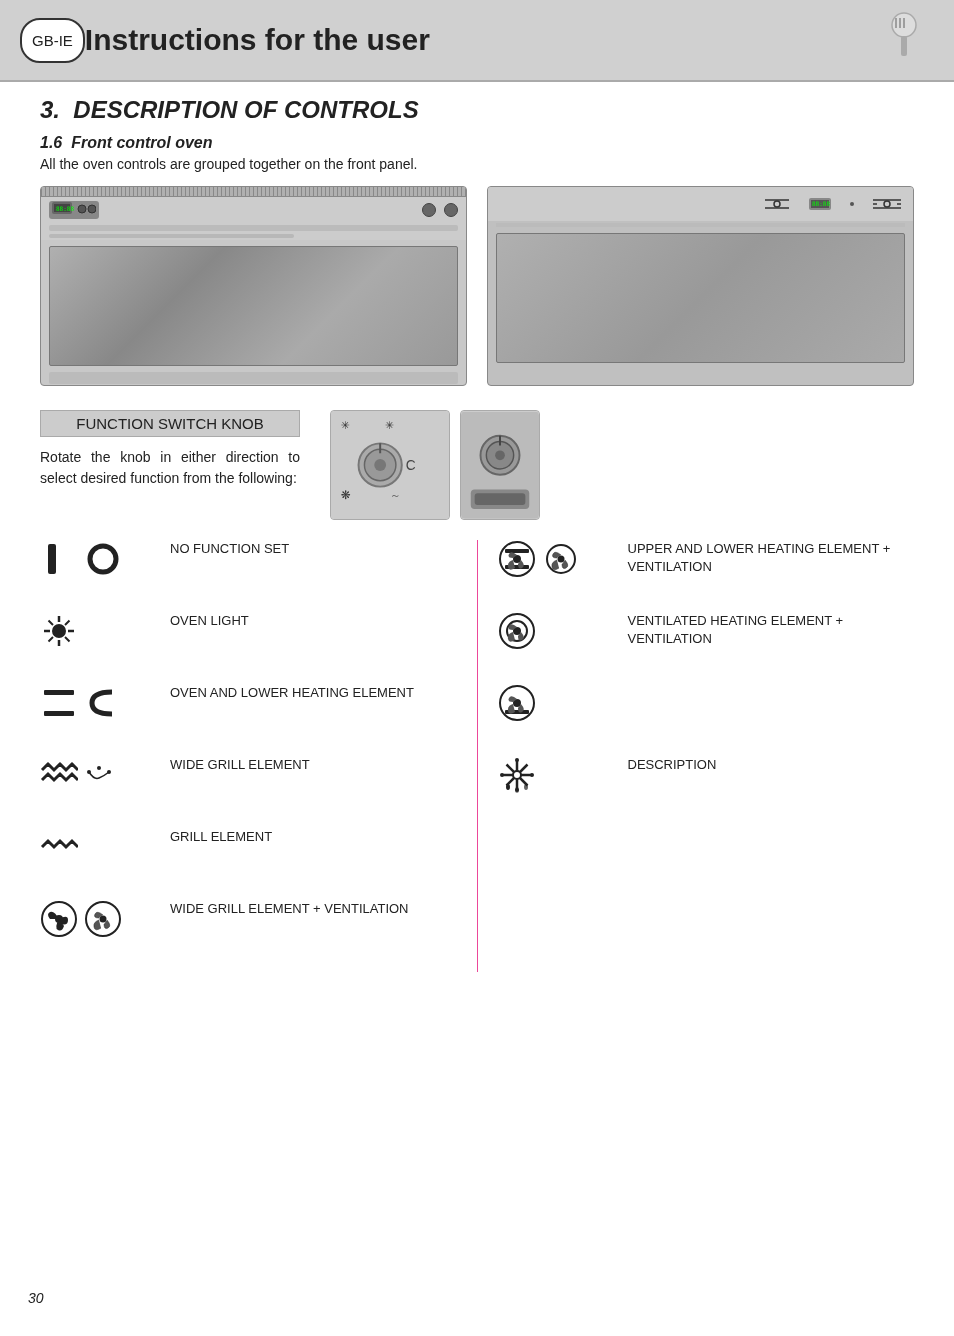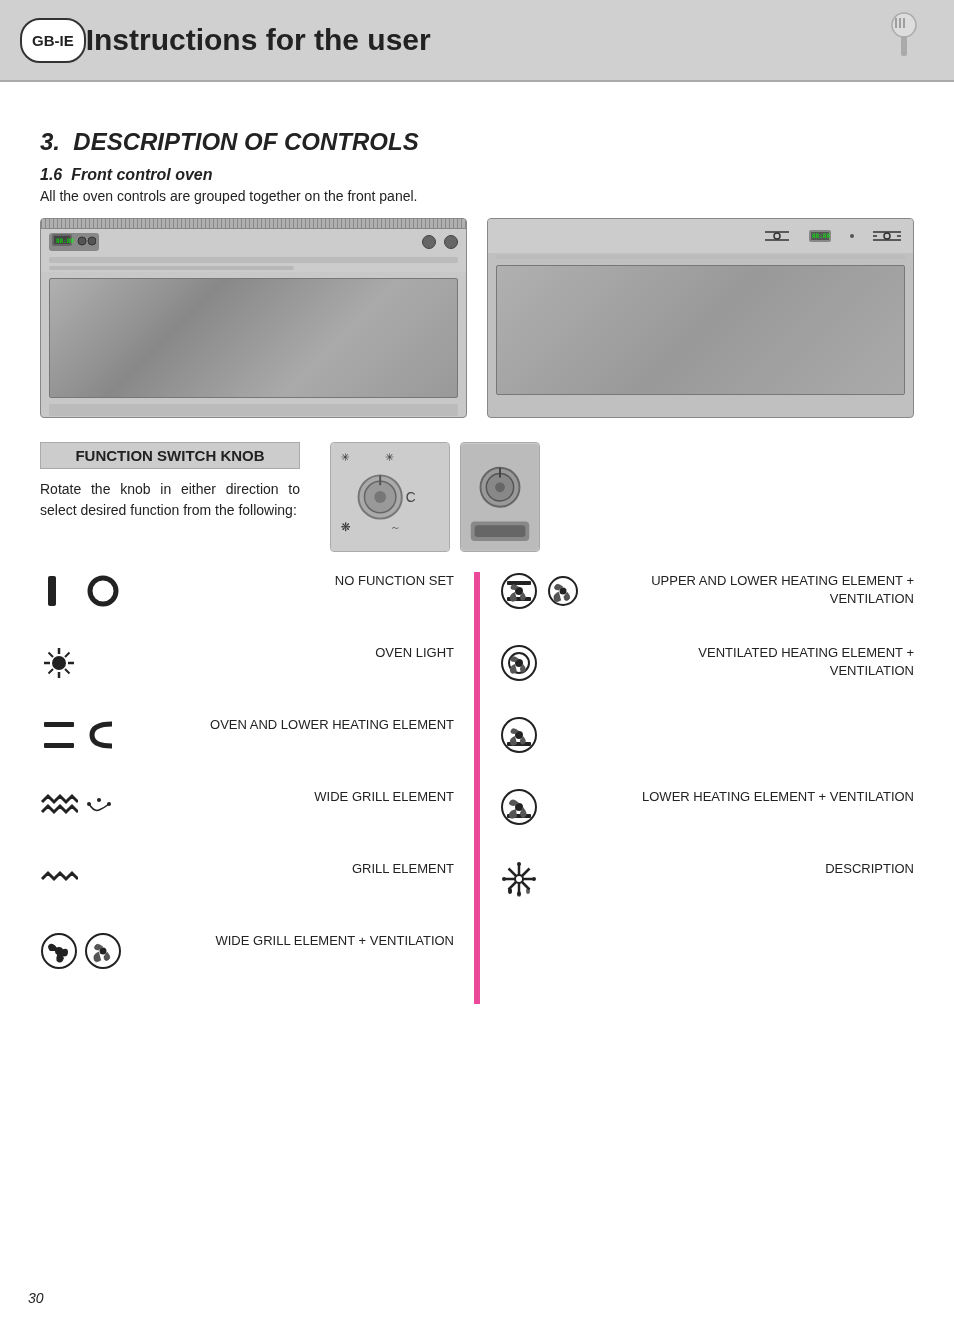--- a/index.html
+++ b/index.html
@@ -18,40 +18,40 @@
       display: flex;
       align-items: center;
       background: #d0d0d0;
       padding: 10px 20px;
       border-bottom: 2px solid #aaa;
     }
     .header-badge {
       border: 2px solid #333;
       border-radius: 20px;
       padding: 12px 10px;
-      font-weight: bold;
+      font-weight: normal;
       font-size: 15px;
       margin-right: auto;
       background: #fff;
     }
     .header-title {
       font-size: 30px;
       font-weight: bold;
       text-align: left;
       flex: 1;
     }
     .header-icon {
       width: 60px;
       height: 60px;
       margin-left: auto;
     }
 
     
     .content {
-      padding: 36px 40px;
+      padding: 4px 40px;
     }
 
     
     .section-title {
       font-size: 24px;
       font-weight: bold;
       font-style: italic;
       margin-bottom: 10px;
       margin-top: 10px;
     }
@@ -136,21 +136,21 @@
       display: flex;
       gap: 30px;
       margin-bottom: 20px;
     }
     .function-text {
       flex: 0 0 260px;
     }
     .function-switch-title {
       background: #ccc;
       text-align: center;
-      font-weight: bold;
+      font-weight: normal;
       font-size: 15px;
       padding: 4px 10px;
       margin-bottom: 10px;
       border: 1px solid #aaa;
     }
     .function-desc {
       font-size: 14px;
       text-align: justify;
       line-height: 1.5;
     }
@@ -178,30 +178,29 @@
       display: flex;
       gap: 0;
       margin-top: 10px;
     }
     .icons-col {
       flex: 1;
       padding-right: 20px;
     }
     .icons-col-right {
       flex: 1;
-      border-left: 6px solid #ec4899;
+      border-left: 1px solid #ec4899;
       padding-left: 20px;
     }
 
     .icon-row {
       display: flex;
       align-items: flex-start;
       margin-bottom: 22px;
       min-height: 50px;
-      text-align: right;
     }
     .icon-cell {
       display: flex;
       align-items: center;
       gap: 6px;
       flex: 0 0 130px;
     }
     .icon-label {
       font-size: 13px;
       line-height: 1.4;
@@ -508,33 +507,20 @@
             <circle cx="19" cy="19" r="17" fill="none" stroke="#222" stroke-width="2"></circle>
             <rect x="7" y="26" width="24" height="4" rx="1" fill="#222"></rect>
             <circle cx="19" cy="19" r="4" fill="#222"></circle>
             <path d="M19 15 Q13 10 11 14 Q9 18 15 18" fill="#555"></path>
             <path d="M23 20 Q28 26 24 28 Q20 30 20 24" fill="#555"></path>
             <path d="M15 20 Q9 22 10 27 Q11 32 17 28" fill="#555"></path>
           </svg>
         </div>
       </div>
 
-      <div class="icon-row">
-        <div class="icon-cell">
-          <svg class="icon-svg" viewBox="0 0 38 38">
-            <circle cx="19" cy="19" r="17" fill="none" stroke="#222" stroke-width="2"></circle>
-            <rect x="7" y="26" width="24" height="4" rx="1" fill="#222"></rect>
-            <circle cx="19" cy="19" r="4" fill="#222"></circle>
-            <path d="M19 15 Q13 9 10 13 Q7 17 14 18" fill="#555"></path>
-            <path d="M23 19 Q29 26 25 29 Q21 32 20 25" fill="#555"></path>
-            <path d="M16 21 Q8 23 9 28 Q10 33 17 29" fill="#555"></path>
-          </svg>
-        </div>
-        <div class="icon-label">LOWER HEATING ELEMENT + VENTILATION</div>
-      </div>
 
       <div class="icon-row">
         <div class="icon-cell">
           <svg class="icon-svg" viewBox="0 0 38 38">
 
             <line x1="19" y1="4" x2="19" y2="34" stroke="#222" stroke-width="2.5"></line>
             <line x1="4" y1="19" x2="34" y2="19" stroke="#222" stroke-width="2.5"></line>
             <line x1="8.5" y1="8.5" x2="29.5" y2="29.5" stroke="#222" stroke-width="2.5"></line>
             <line x1="29.5" y1="8.5" x2="8.5" y2="29.5" stroke="#222" stroke-width="2.5"></line>
 

